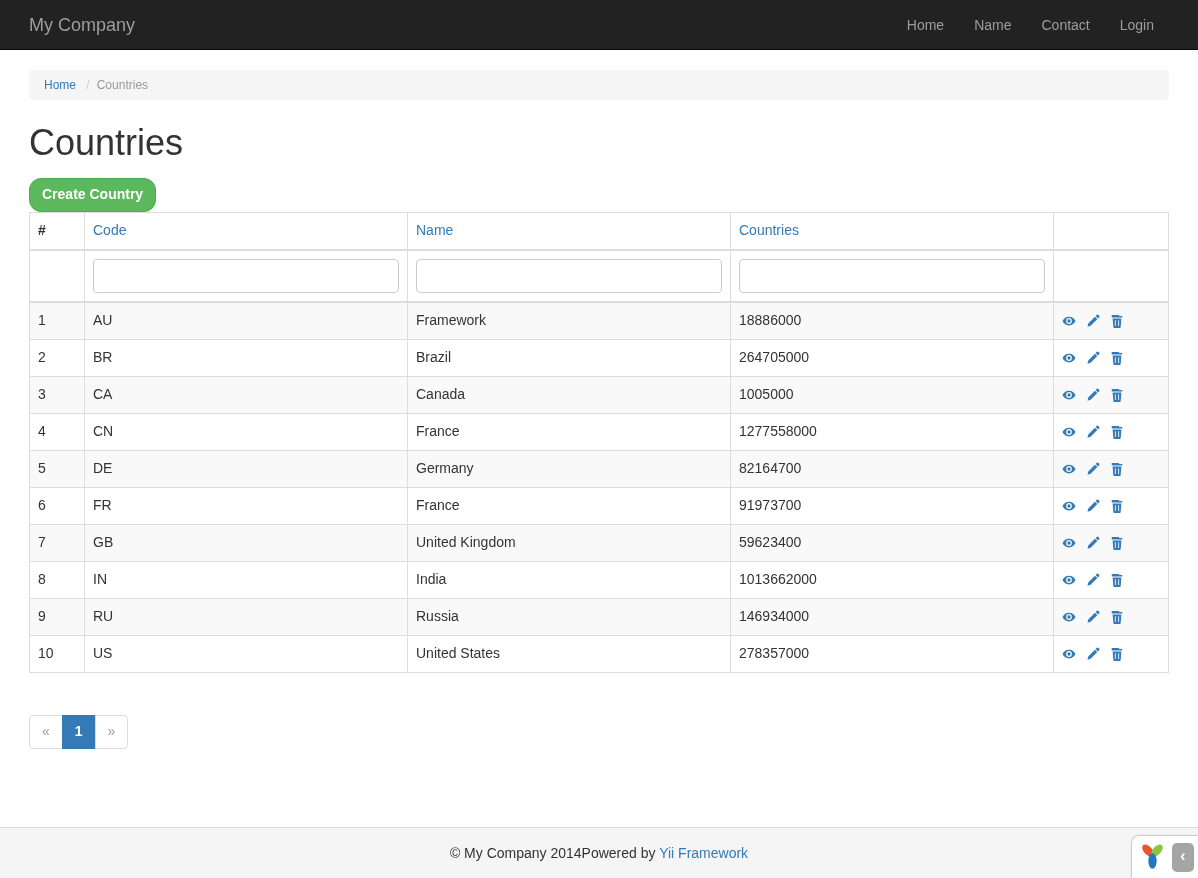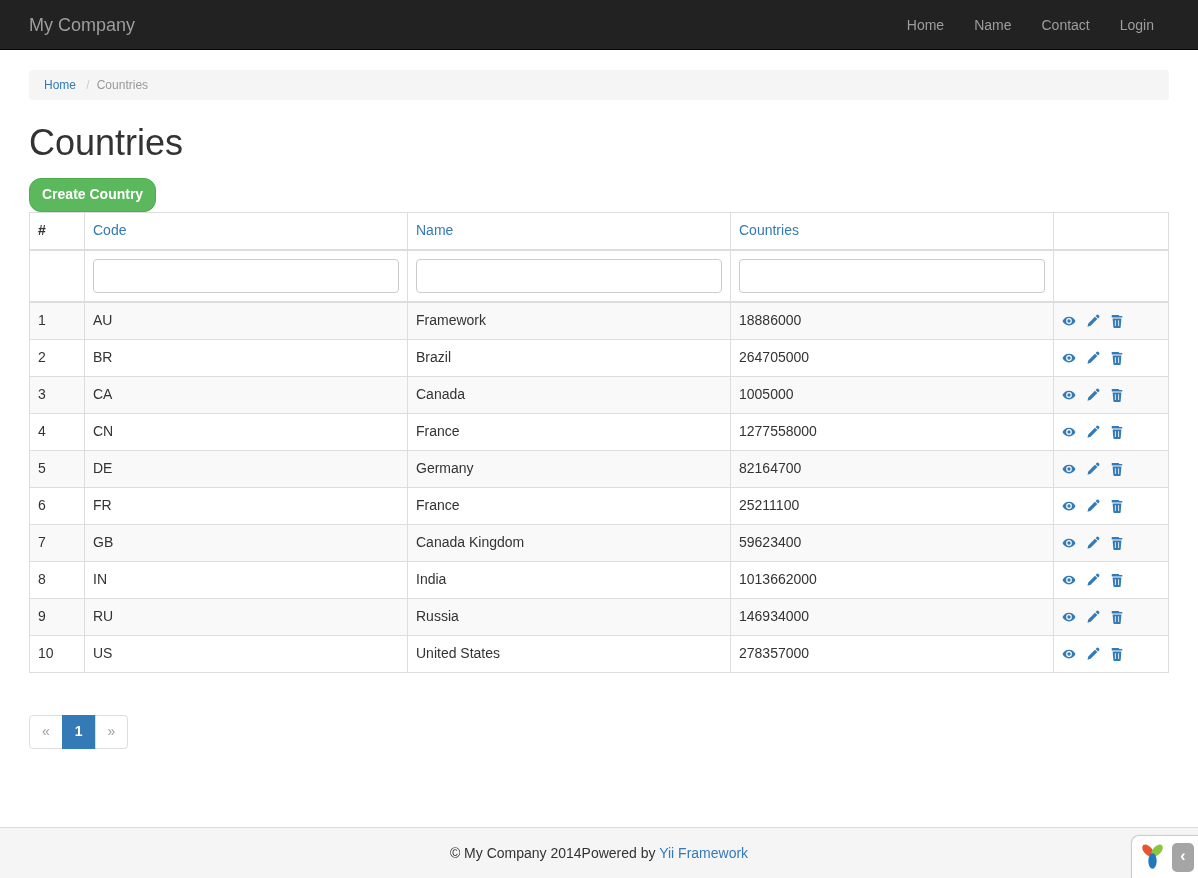--- a/index.html
+++ b/index.html
@@ -370,21 +370,21 @@
                     <path d="M6 1h4l.6 1.2H14V4H2V1.2h3.4L6 1z"></path>
                     <path fill-rule="evenodd" d="M3 5h10l-.8 9.9c0 .6-.5 1.1-1.1 1.1H4.9c-.6 0-1-.5-1.1-1.1L3 5zm2.6 2h1v6.8h-1V7zm3.8 0h1v6.8h-1V7z"></path>
                   </svg></span>
               </a>
             </td>
           </tr>
           <tr>
             <td>6</td>
             <td>FR</td>
             <td>France</td>
-            <td>25211100</td>
+            <td>91973700</td>
             <td class="action-cell">
               <a href="#" title="View">
                 <span><svg width="14" height="14" viewBox="0 0 16 16" fill="#337ab7">
                     <path d="M8 3C4.4 3 1.7 5.2 0.6 8 1.7 10.8 4.4 13 8 13s6.3-2.2 7.4-5C14.3 5.2 11.6 3 8 3zm0 8.3A3.3 3.3 0 1 1 8 4.7a3.3 3.3 0 0 1 0 6.6z"></path>
                     <circle cx="8" cy="8" r="1.9"></circle>
                   </svg></span>
               </a>
               <a href="#" title="Update">
                 <span><svg width="14" height="14" viewBox="0 0 16 16" fill="#337ab7">
                     <path d="M12.1 1.1a1.6 1.6 0 0 1 2.2 0l.6.6a1.6 1.6 0 0 1 0 2.2l-1.1 1.1-2.8-2.8 1.1-1.1zM10.2 3 13 5.8l-7.7 7.7-3.6 1 .9-3.7L10.2 3z"></path>
@@ -394,21 +394,21 @@
                 <span><svg width="14" height="14" viewBox="0 0 16 16" fill="#337ab7">
                     <path d="M6 1h4l.6 1.2H14V4H2V1.2h3.4L6 1z"></path>
                     <path fill-rule="evenodd" d="M3 5h10l-.8 9.9c0 .6-.5 1.1-1.1 1.1H4.9c-.6 0-1-.5-1.1-1.1L3 5zm2.6 2h1v6.8h-1V7zm3.8 0h1v6.8h-1V7z"></path>
                   </svg></span>
               </a>
             </td>
           </tr>
           <tr>
             <td>7</td>
             <td>GB</td>
-            <td>Canada Kingdom</td>
+            <td>United Kingdom</td>
             <td>59623400</td>
             <td class="action-cell">
               <a href="#" title="View">
                 <span><svg width="14" height="14" viewBox="0 0 16 16" fill="#337ab7">
                     <path d="M8 3C4.4 3 1.7 5.2 0.6 8 1.7 10.8 4.4 13 8 13s6.3-2.2 7.4-5C14.3 5.2 11.6 3 8 3zm0 8.3A3.3 3.3 0 1 1 8 4.7a3.3 3.3 0 0 1 0 6.6z"></path>
                     <circle cx="8" cy="8" r="1.9"></circle>
                   </svg></span>
               </a>
               <a href="#" title="Update">
                 <span><svg width="14" height="14" viewBox="0 0 16 16" fill="#337ab7">

